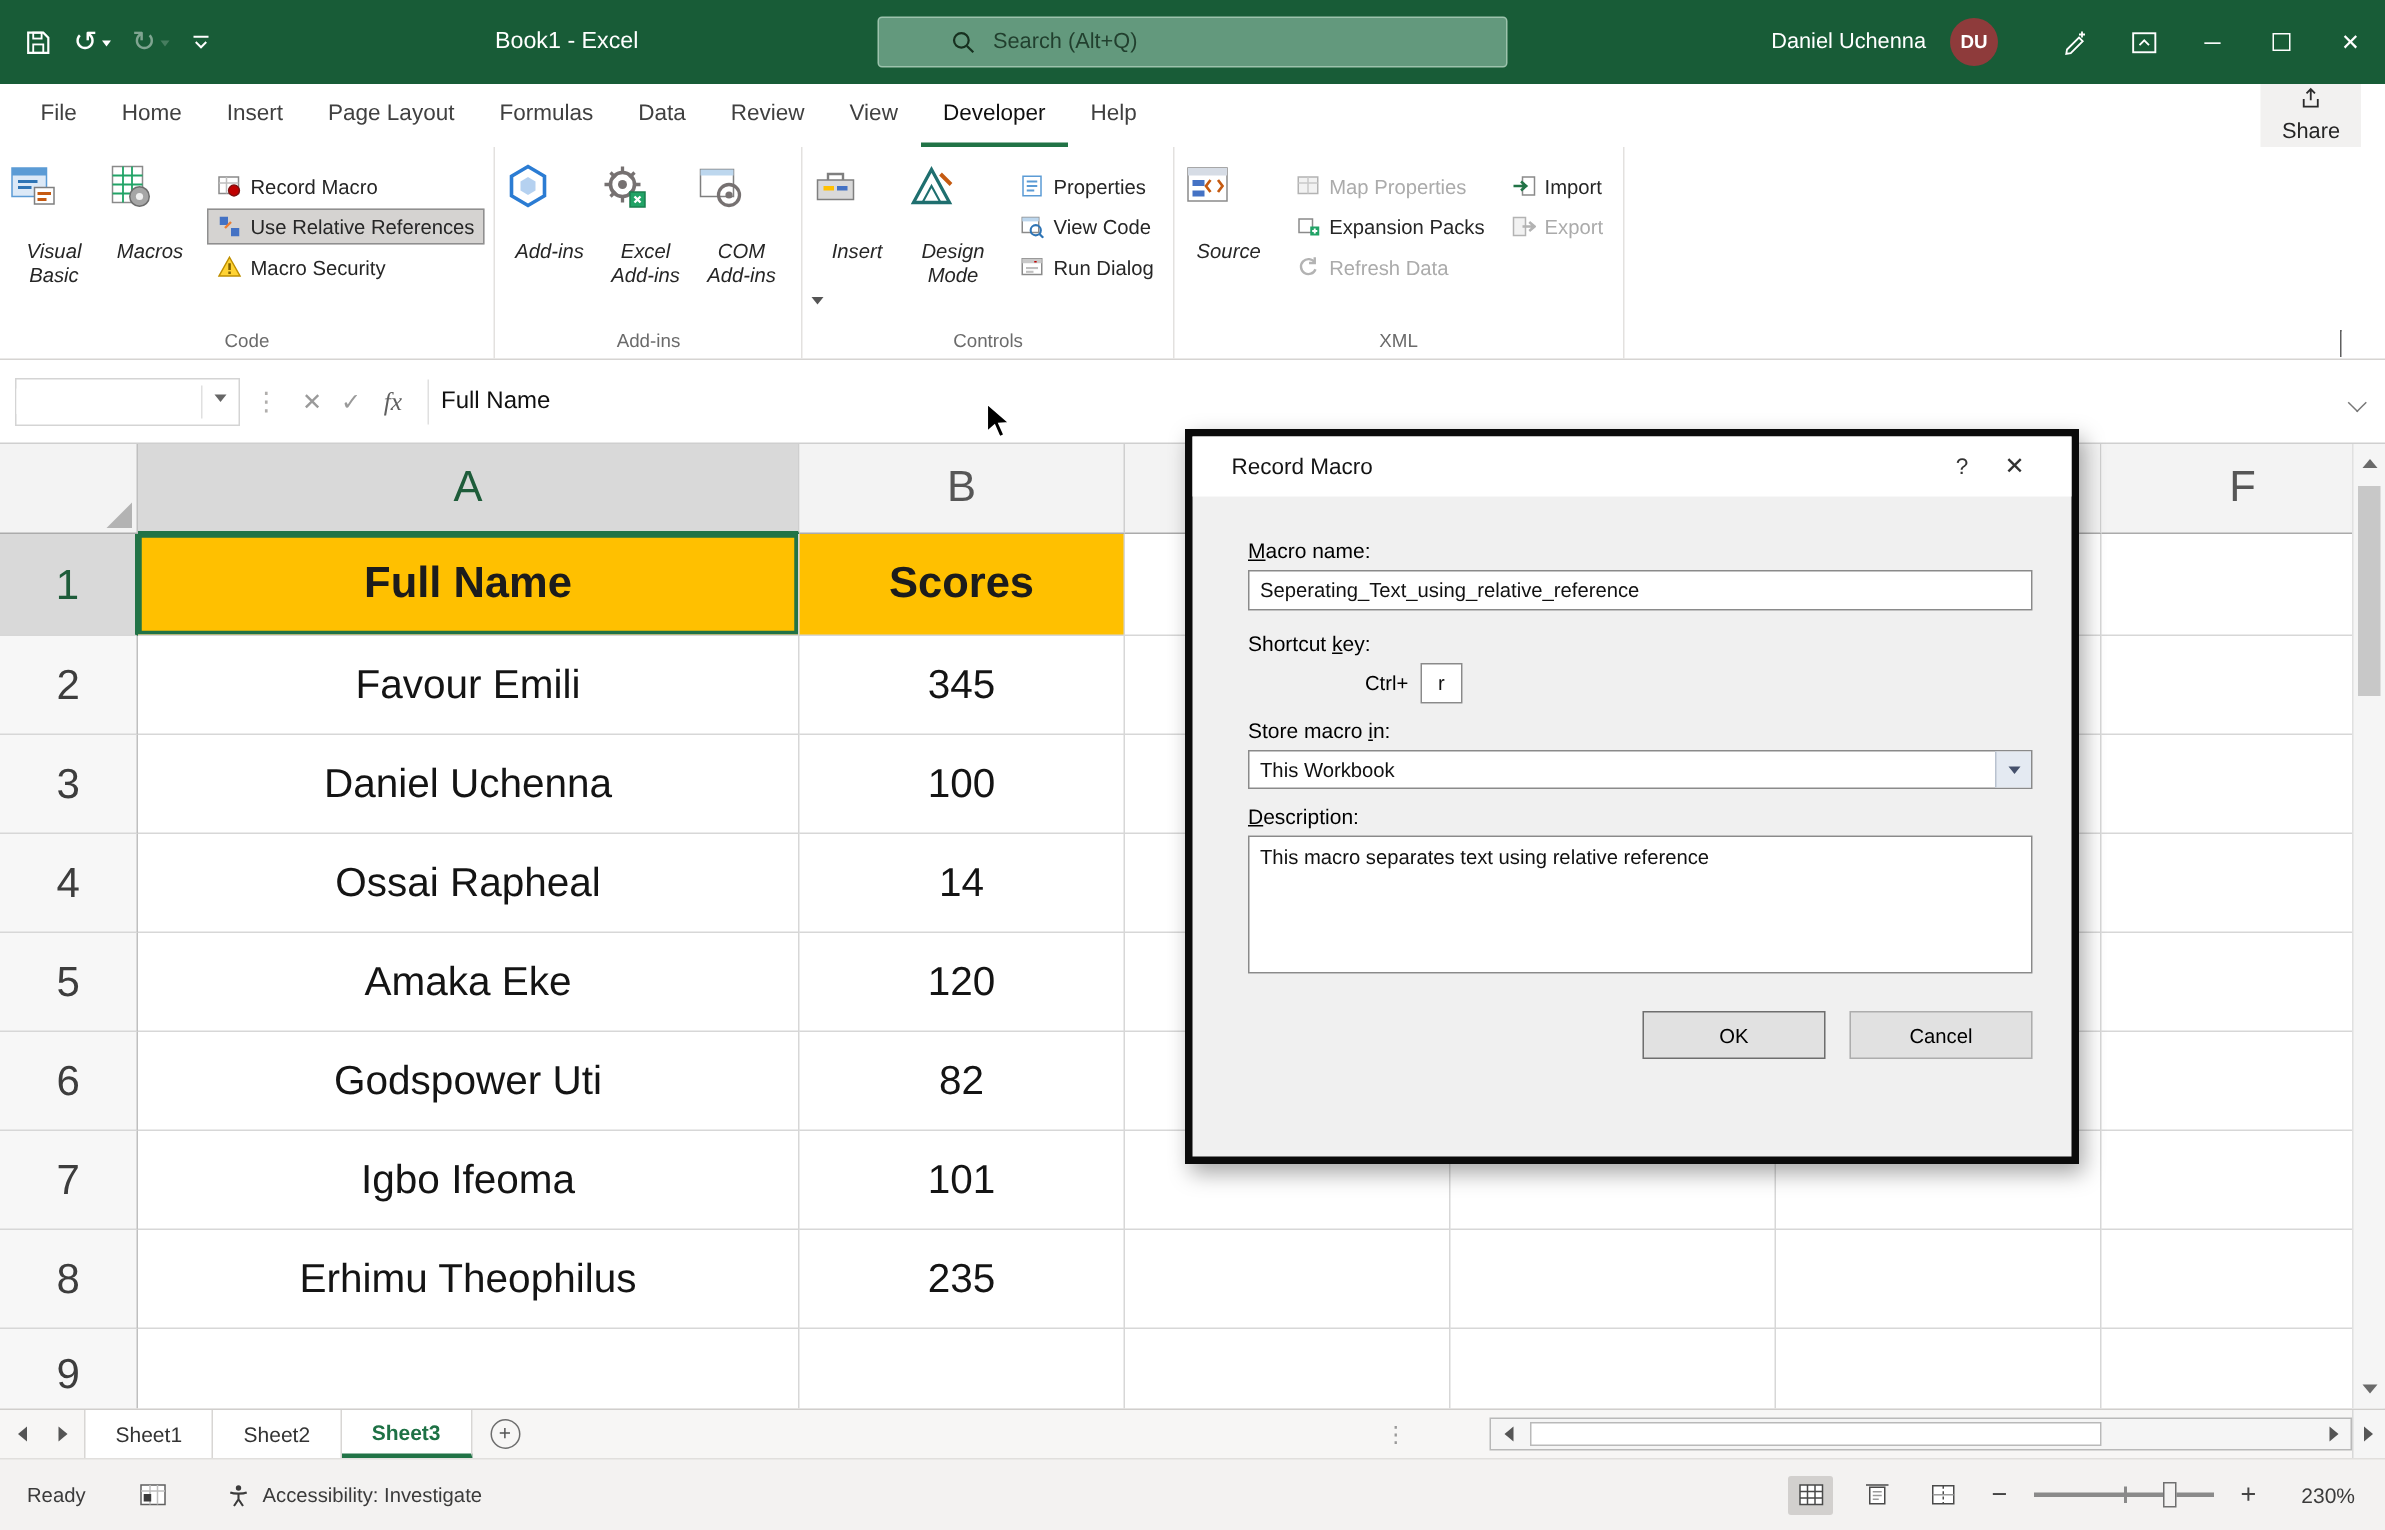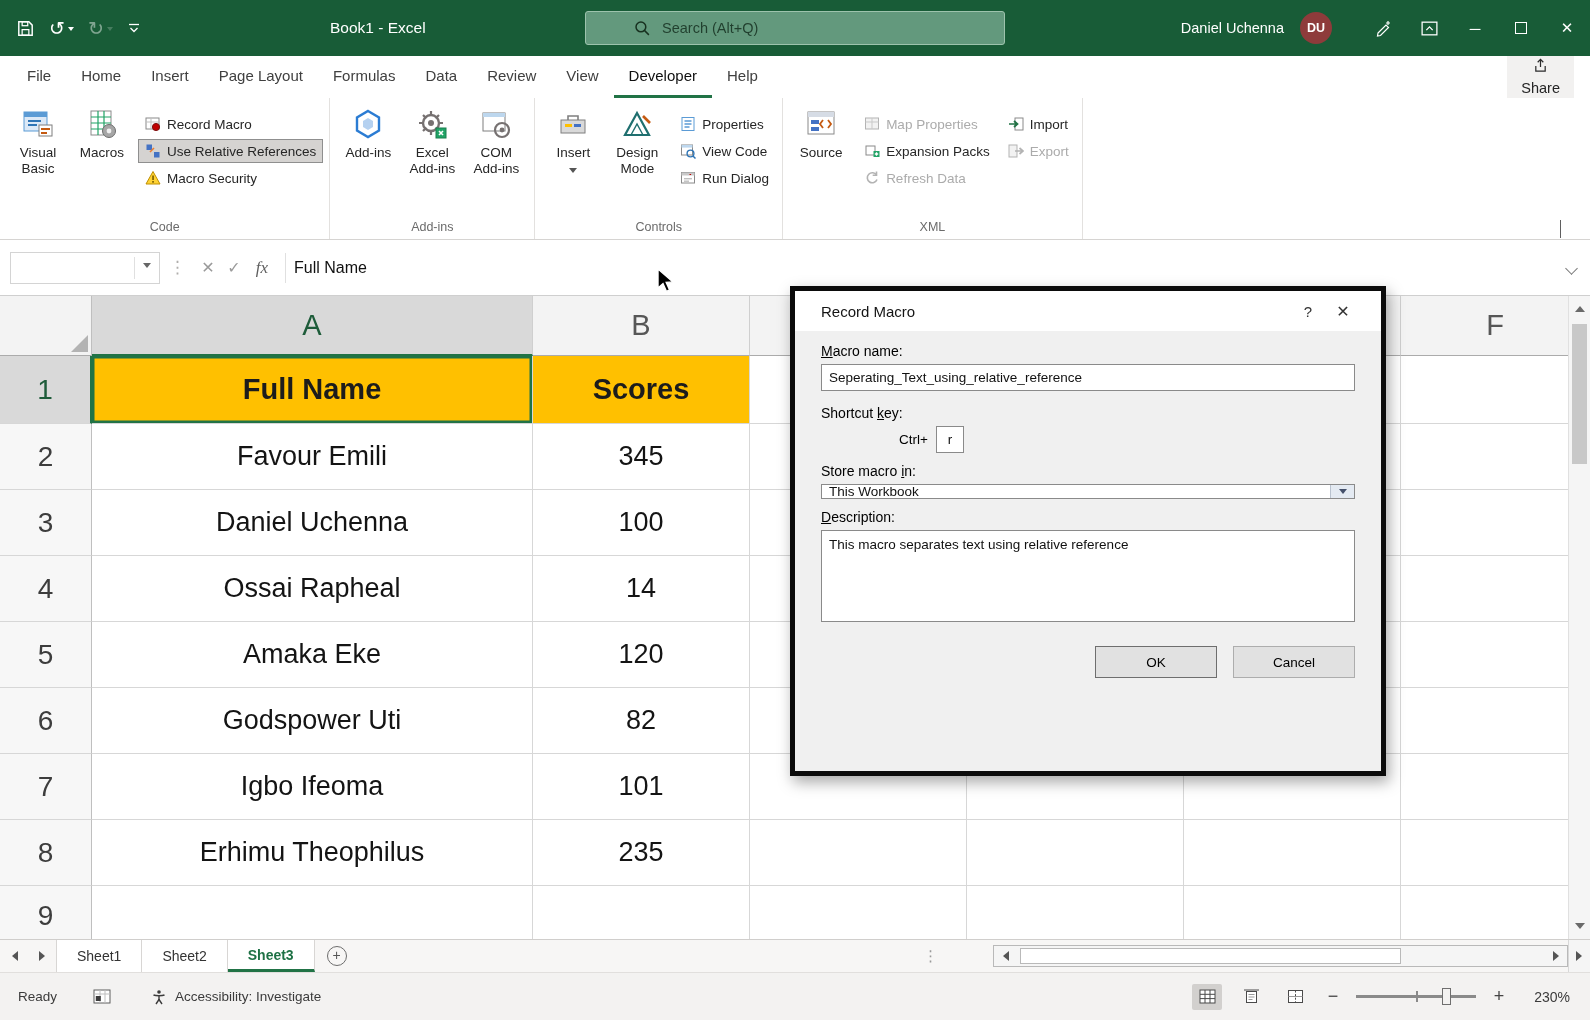--- a/index.html
+++ b/index.html
@@ -29,21 +29,21 @@
   .tabsrow { height:42px; background:#fff; display:flex; align-items:stretch; padding-left:12px; }
   .rtab { padding:0 15px; display:flex; align-items:center; font-size:15px; color:#404040; border-bottom:3px solid transparent; }
   .rtab.active { color:#0f0f0f; font-weight:400; border-bottom:3px solid #217346; }
   .share-btn { margin-left:auto; margin-right:16px; align-self:center; display:flex; align-items:center; gap:7px; background:#F2F1F0; border-radius:4px; padding:6px 14px; font-size:14.5px; color:#262626;flex-direction:column; }
 
   
   .ribbon { height:142px; background:#fff; border-bottom:1px solid #D6D4D2; display:flex; position:relative; }
   .grp { display:flex; flex-direction:column; padding:4px 6px 0 6px; border-right:1px solid #E3E1DF; }
   .grp-body { display:flex; align-items:flex-start; flex:1; }
   .grp-label { text-align:center; font-size:12.5px; color:#6b6b6b; padding:2px 0 5px; }
-  .bigbtn { width:64px; min-height:100px; display:flex; flex-direction:column; align-items:center; padding-top:6px; gap:5px; }
+  .bigbtn { width:64px; min-height:100px; display:flex; flex-direction:column; padding-top:6px; gap:20px;font-style:italic; }
   .bigbtn .lbl { font-size:13.5px; line-height:16px; text-align:center; color:#262626; max-width:60px; }
   .smcol { display:flex; flex-direction:column; gap:3px; padding-top:10px; margin-left:4px; }
   .smbtn { display:flex; align-items:center; gap:6px; font-size:13.5px; color:#262626; padding:3px 6px; border:1px solid transparent; white-space:nowrap; }
   .smbtn.pressed { background:#D5D3D1; border:1px solid #8f8f8f; }
   .smbtn.disabled { color:#ABABAB; }
   .caret-d { width:0;height:0;border:4px solid transparent;border-top:5px solid #555; margin-top:2px; }
   .collapse-chip { position:absolute; right:20px; bottom:8px; width:10px; height:10px; }
   .chev-up { width:8px; height:8px; border-left:1.7px solid #5f5f5f; border-top:1.7px solid #5f5f5f; transform:rotate(45deg); margin-top:3px; }
 
   
@@ -83,28 +83,28 @@
   .tri-up-s { width:0;height:0;border:5px solid transparent;border-bottom:6px solid #6a6a6a; margin-bottom:3px;}
   .tri-dn-s { width:0;height:0;border:5px solid transparent;border-top:6px solid #6a6a6a; margin-top:3px;}
   .vs-thumb { position:absolute; left:3px; top:28px; width:15px; height:140px; background:#C8C8C8; }
 
   
   .dlg { position:absolute; left:790px; top:286px; width:596px; height:490px; background:#F0F0F0; border:5px solid #0B0B0B; z-index:50; box-shadow:3px 6px 14px rgba(0,0,0,.35); }
   .dlg-title { height:40px; background:#fff; display:flex; align-items:center; padding:0 18px 0 26px; }
   .dlg-title .t { font-size:15px; color:#141414; }
   .dlg-help { margin-left:auto; font-size:15px; color:#333; width:30px; text-align:center; }
   .dlg-close { font-size:16px; color:#333; width:40px; text-align:center; }
-  .dlg-body { padding:12px 26px 0 26px; }
+  .dlg-body { padding:12px 26px 0 37px;margin-top:16px; }
   .dlbl { font-size:14px; color:#000; margin-bottom:5px; }
   .ak { text-decoration:underline; }
   .dinput { width:100%; height:27px; border:1px solid #8A8A8A; background:#fff; font-size:13.5px; padding:0 7px; font-family:"Liberation Sans",sans-serif; color:#111; outline:none; }
   .short-row { display:flex; align-items:center; margin:2px 0 10px 78px; gap:8px; }
   .ctrl-lbl { font-size:13.5px; color:#000; }
   .dinput.short { width:28px; text-align:center; padding:0; }
-  .combo { height:15px; border:1px solid #8A8A8A; background:#fff; display:flex; align-items:center; }
+  .combo { height:26px; border:1px solid #8A8A8A; background:#fff; display:flex; align-items:center; }
   .combo .cv { flex:1; font-size:13.5px; padding-left:7px; color:#111; }
   .combo .cbtn { width:24px; height:100%; background:#E4EAF2; border-left:1px solid #B9C2CF; display:flex; align-items:center; justify-content:center; }
   .tri-down-c { width:0;height:0;border:4px solid transparent;border-top:5px solid #44506b; margin-top:4px; }
   .dtext { width:100%; height:92px; border:1px solid #8A8A8A; background:#fff; resize:none; font-size:13.5px; padding:6px 7px; font-family:"Liberation Sans",sans-serif; color:#111; outline:none; }
   .dlg-btns { display:flex; justify-content:flex-end; gap:16px; margin-top:20px; }
   .dbtn { width:122px; height:32px; background:#E1E1E1; border:1px solid #ADADAD; font-size:13.5px; color:#000; display:flex; align-items:center; justify-content:center; font-family:"Liberation Sans",sans-serif; }
   .dbtn.primary { border-color:#6e6e6e; }
   .mb6{margin-bottom:4px;} .mt10{margin-top:10px;}
 
   

